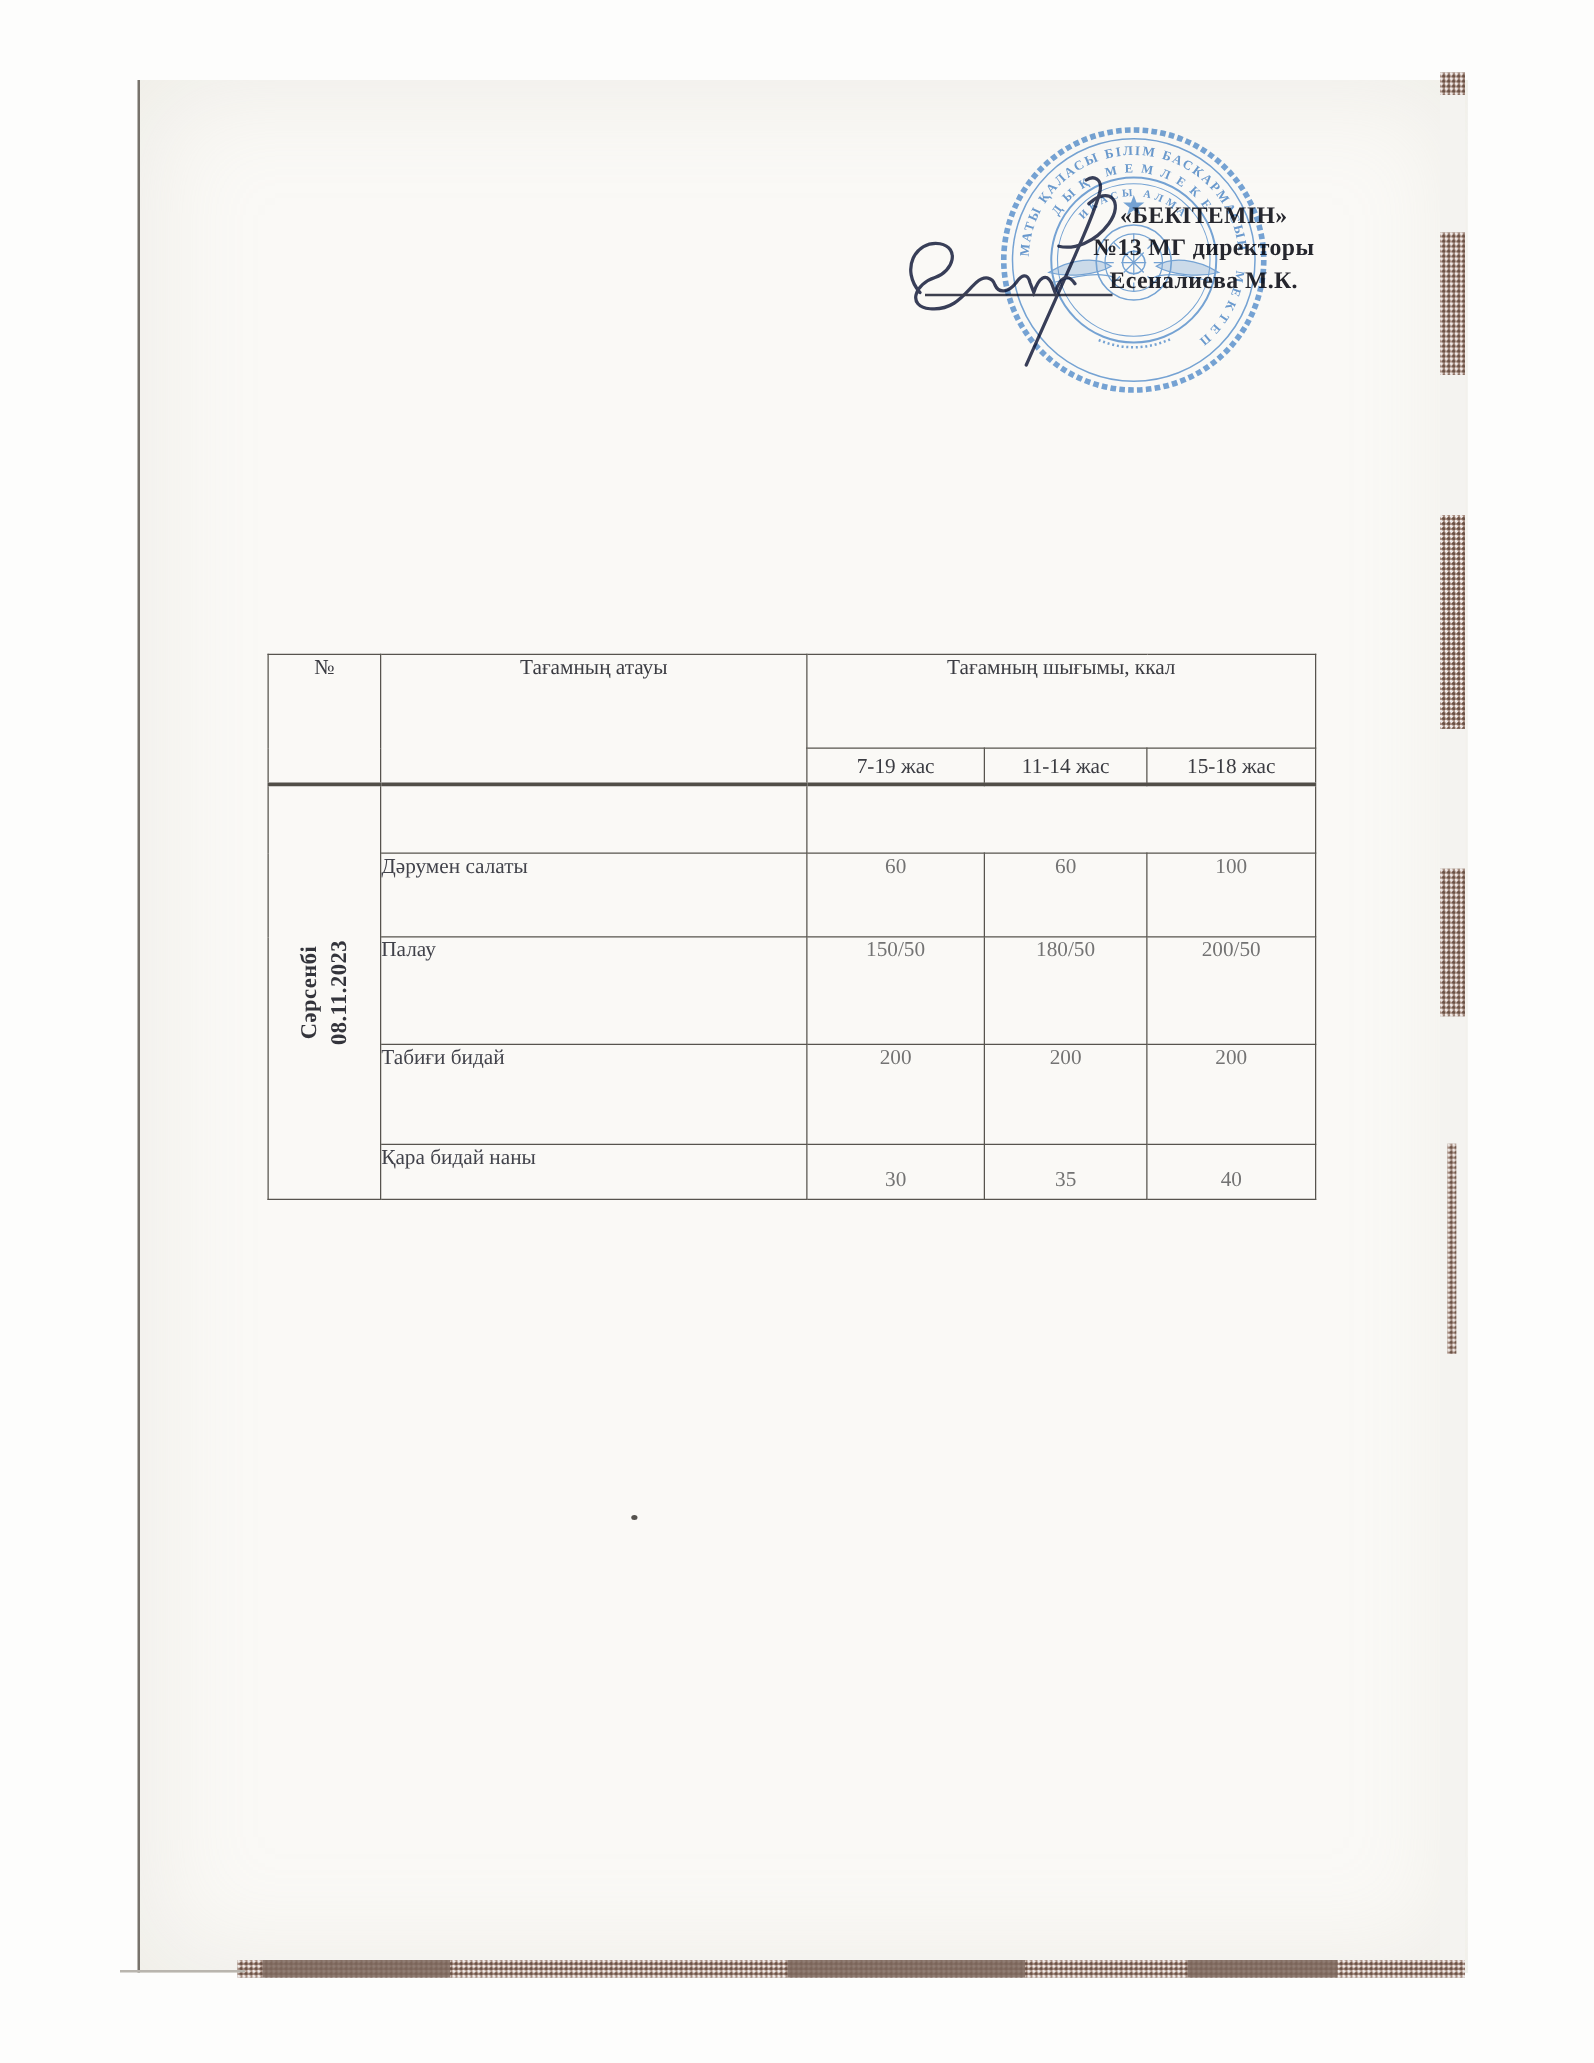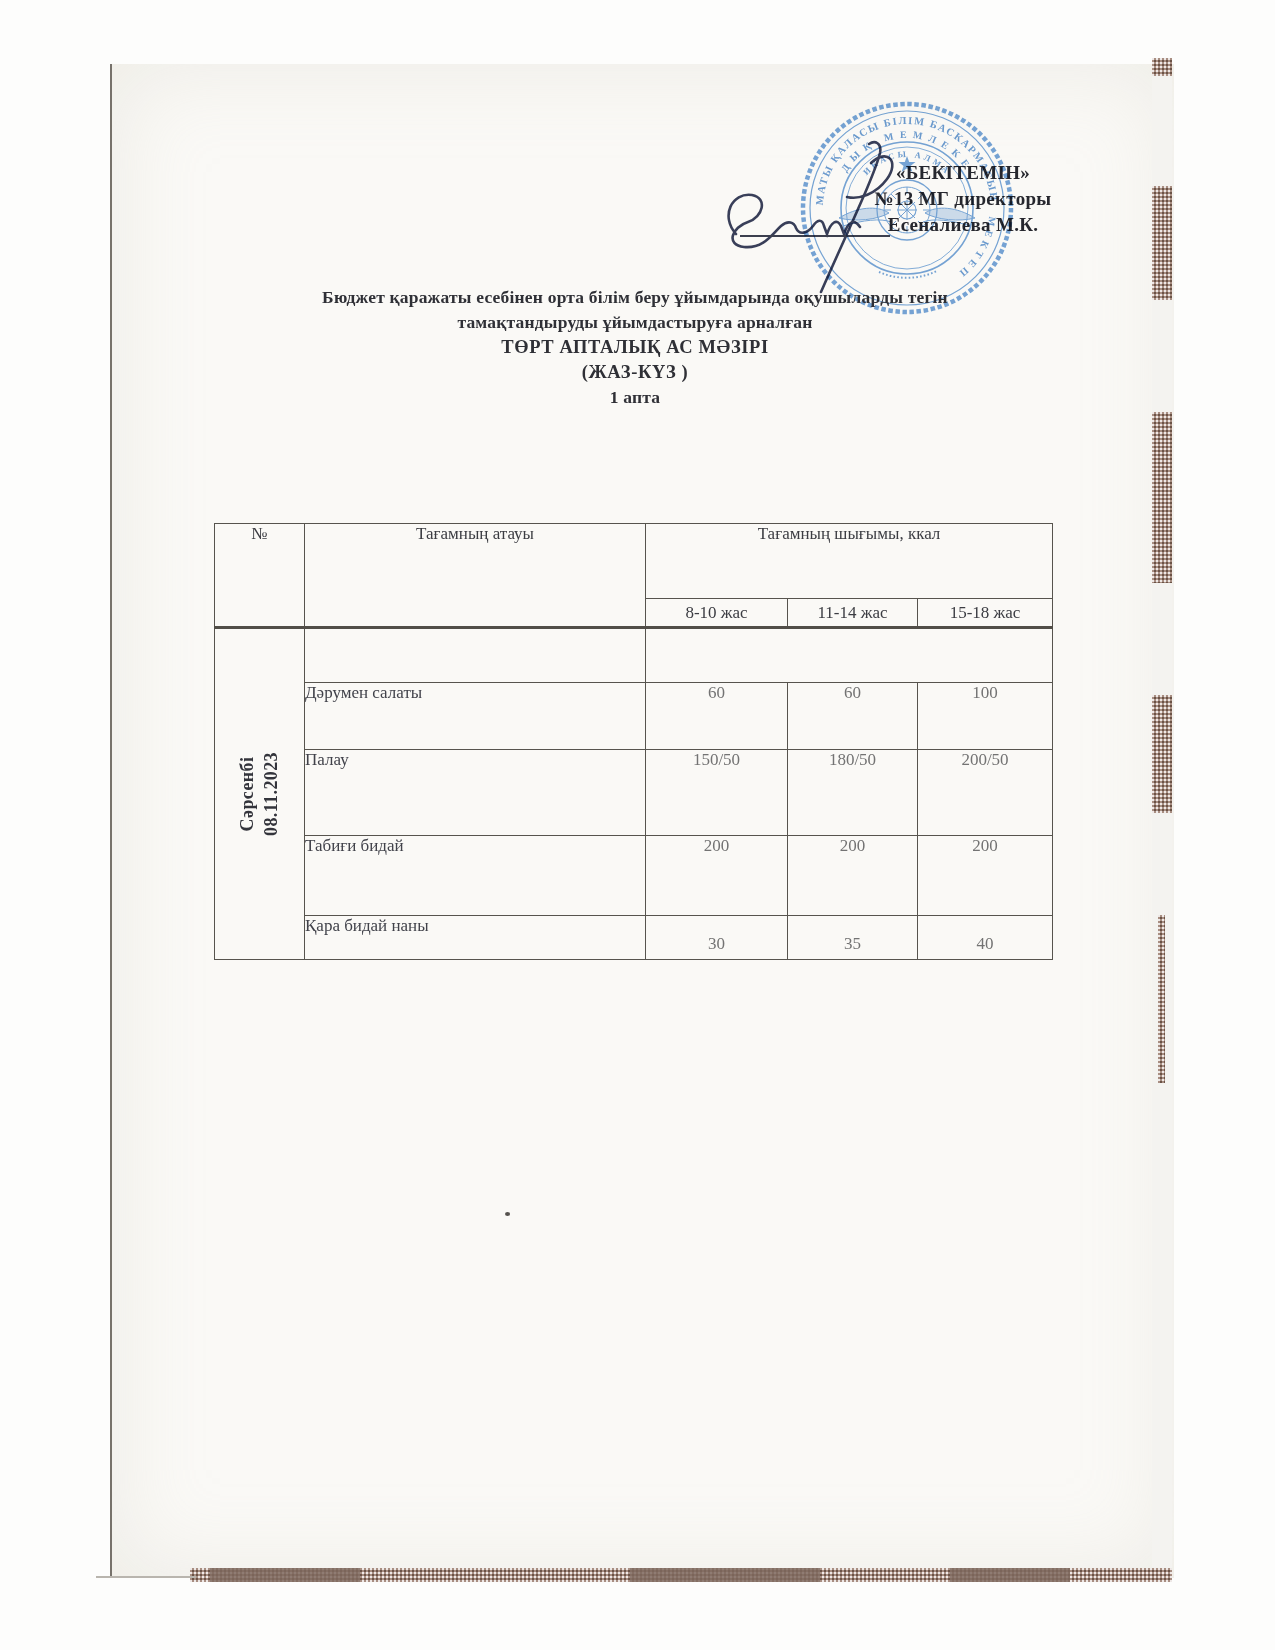--- a/index.html
+++ b/index.html
@@ -133,44 +133,37 @@
       </text>
       <text font-size="8.5" letter-spacing="3">
         <textPath href="#arcIn" startOffset="50%" text-anchor="middle">ИКАСЫ АЛМА</textPath>
       </text>
       <text font-size="10" letter-spacing="4">
         <textPath href="#arcSide" startOffset="30%" text-anchor="middle">МЕКТЕП</textPath>
       </text>
     </g>
   </svg>
 
-  <div class="title">
-    <div>Бюджет қаражаты есебінен орта білім беру ұйымдарында оқушыларды тегін</div>
-    <div>тамақтандыруды ұйымдастыруға арналған</div>
-    <div class="caps">ТӨРТ АПТАЛЫҚ АС МӘЗІРІ</div>
-    <div class="caps">(ЖАЗ-КҮЗ )</div>
-    <div>1 апта</div>
-  </div>
 
   <table class="menu">
     <colgroup>
       <col style="width:90px">
         <col style="width:341px">
         <col style="width:142px">
         <col style="width:130px">
         <col style="width:135px">
     </colgroup>
     <tbody>
       <tr style="height:75px">
         <th class="h-num" rowspan="2">№</th>
         <th class="h-dish" rowspan="2">Тағамның атауы</th>
         <th class="h-out" colspan="3">Тағамның шығымы, ккал</th>
       </tr>
       <tr style="height:27px">
-        <th class="h-age">8-10 жас</th>
+        <th class="h-age">7-19 жас</th>
         <th class="h-age">11-14 жас</th>
         <th class="h-age">15-18 жас</th>
       </tr>
       <tr class="body-first" style="height:55px">
         <td class="day-cell" rowspan="5">
           <div class="day-rot">
               <div class="inner">
             <span style="display:block">Сәрсенбі</span>
             <span style="display:block">08.11.2023</span>
           </div>

